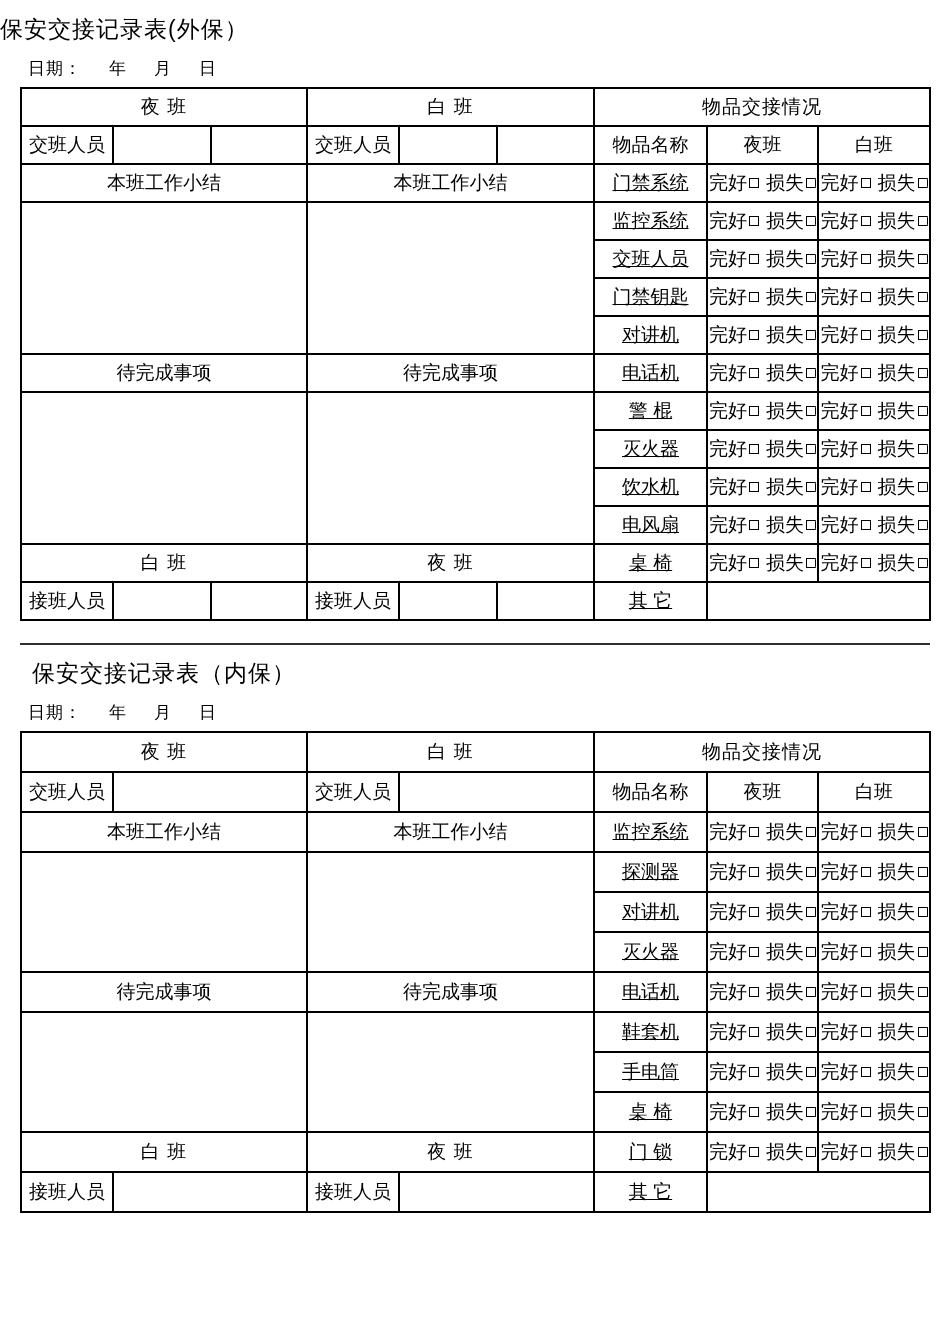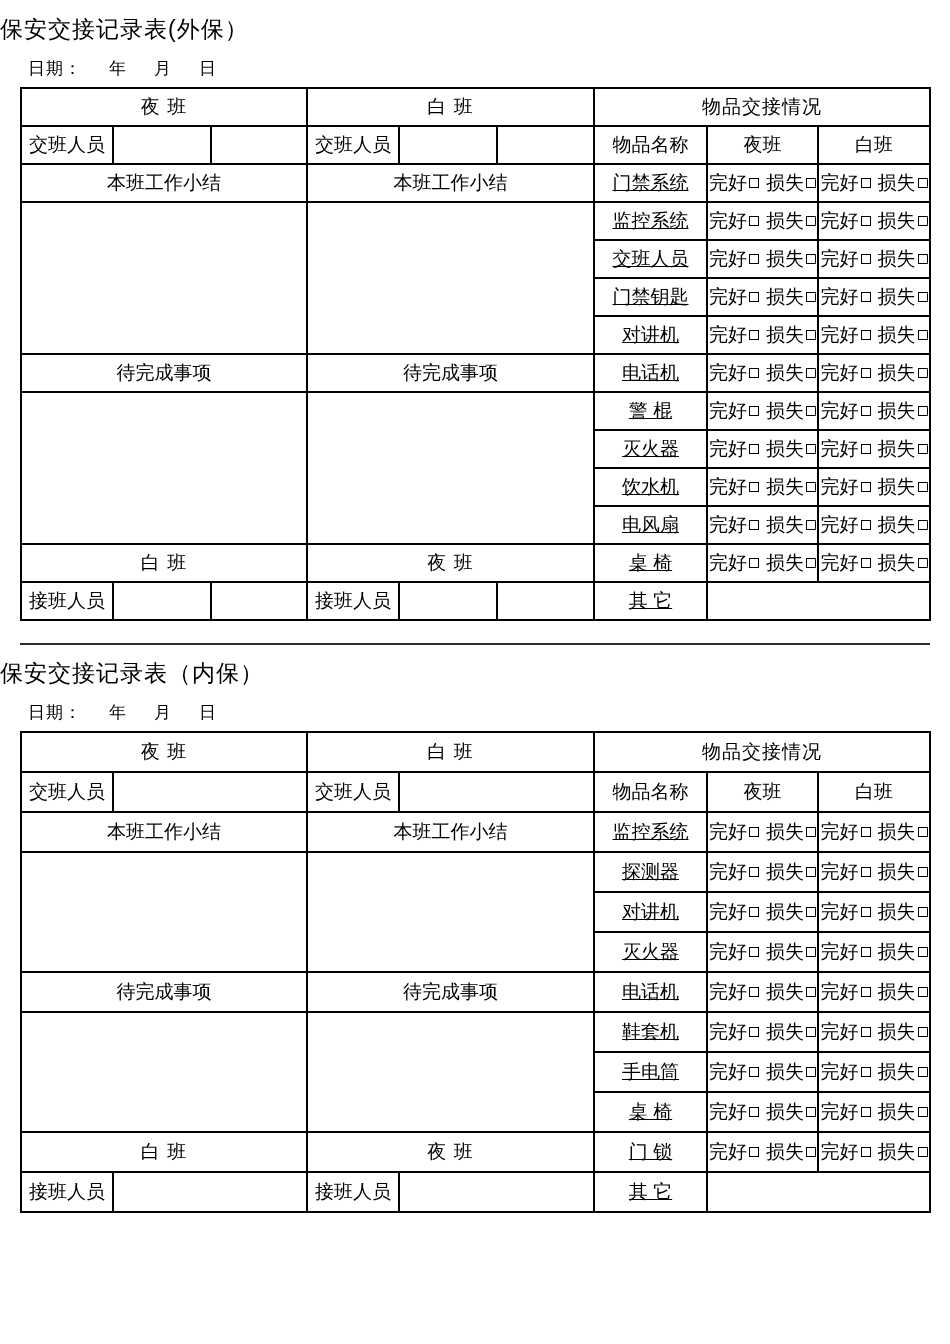--- a/index.html
+++ b/index.html
@@ -14,21 +14,21 @@
     color: #000000;
     position: relative;
   }
   .title {
     text-align: left;
     font-size: 23px;
     font-weight: 400;
     letter-spacing: 1px;
     margin: 14px 0 0 0;
   }
-  .title2 { margin-top: 13px; }
+  .title2 { margin-top: 13px; margin-left: 32px; }
   .date-line {
     font-size: 17px;
     margin: 12px 0 7px 28px;
     letter-spacing: 1px;
   }
   .date-line .unit { margin-left: 27px; }
 
   table.form {
     border-collapse: collapse;
     table-layout: fixed;

